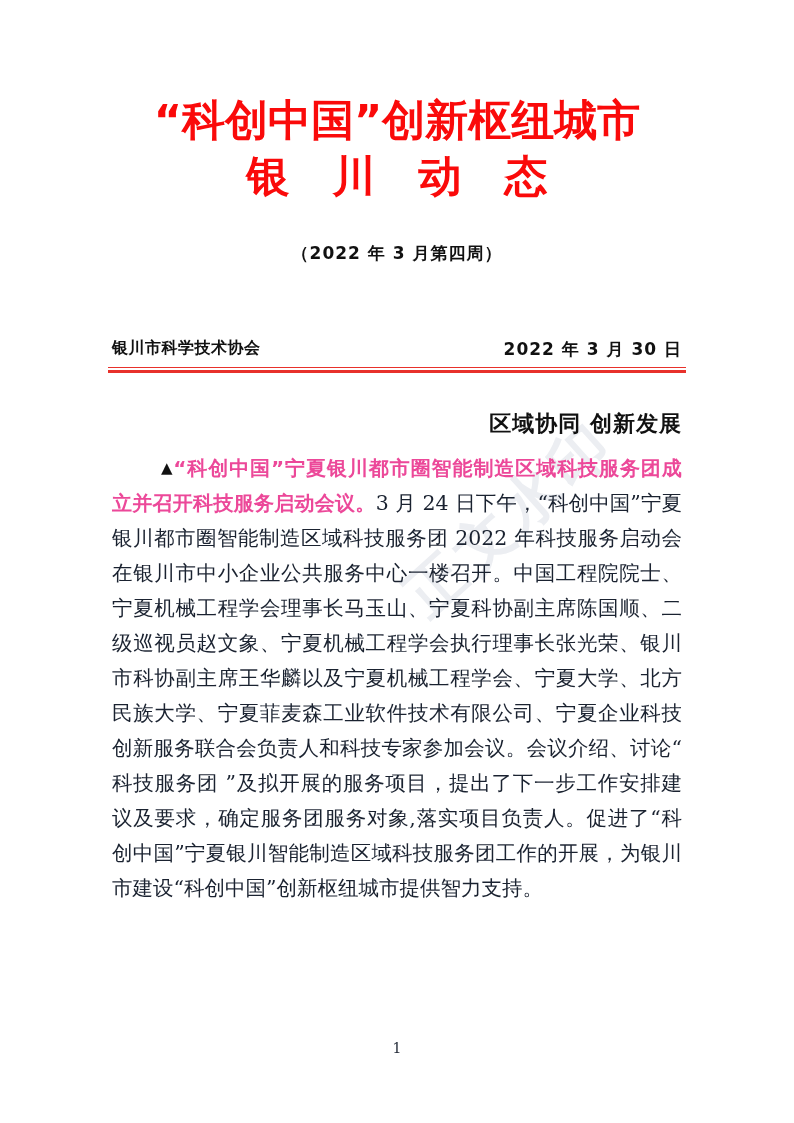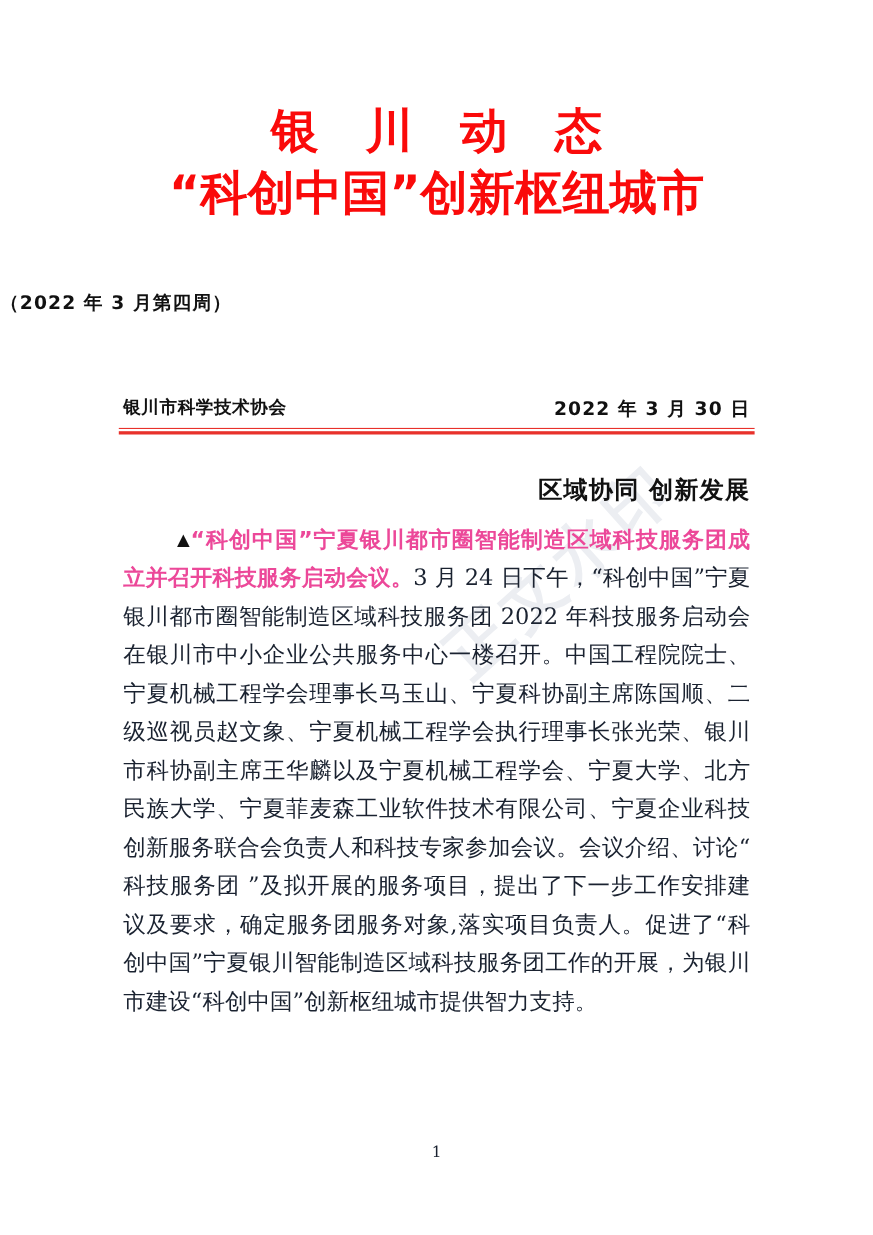--- a/index.html
+++ b/index.html
@@ -59,21 +59,22 @@
     font-size: 43px;
     line-height: 56px;
     white-space: nowrap;
   }
   .masthead-line-2 {
     letter-spacing: 14px;
     padding-left: 14px;
   }
 
   .issue-line {
-    margin-top: 60px;
+    margin-top: 38px;
+    text-align: center;
     color: #111111;
     font-family: "DejaVu Sans", "Liberation Sans", sans-serif;
     font-weight: bold;
     font-size: 17px;
     letter-spacing: 1px;
   }
 
   
   .byline {
     position: relative;
@@ -165,22 +166,22 @@
 </head>
 <body>
 
 <div class="page">
 
   <div class="watermark">
     <div class="watermark-text">正文水印</div>
   </div>
 
   <div class="masthead">
+    <div class="masthead-line masthead-line-1">“科创中国”创新枢纽城市</div>
     <div class="masthead-line masthead-line-2">银 川 动 态</div>
-    <div class="masthead-line masthead-line-1">“科创中国”创新枢纽城市</div>
     <div class="issue-line">（2022 年 3 月第四周）</div>
   </div>
 
   <div class="byline">
     <div class="byline-org">银川市科学技术协会</div>
     <div class="byline-date">2022 年 3 月 30 日</div>
   </div>
 
   <div class="rule-wrap">
     <div class="rule-thin"></div>

